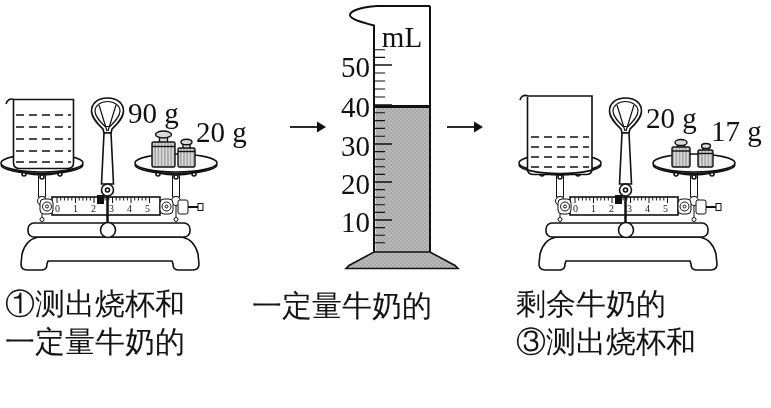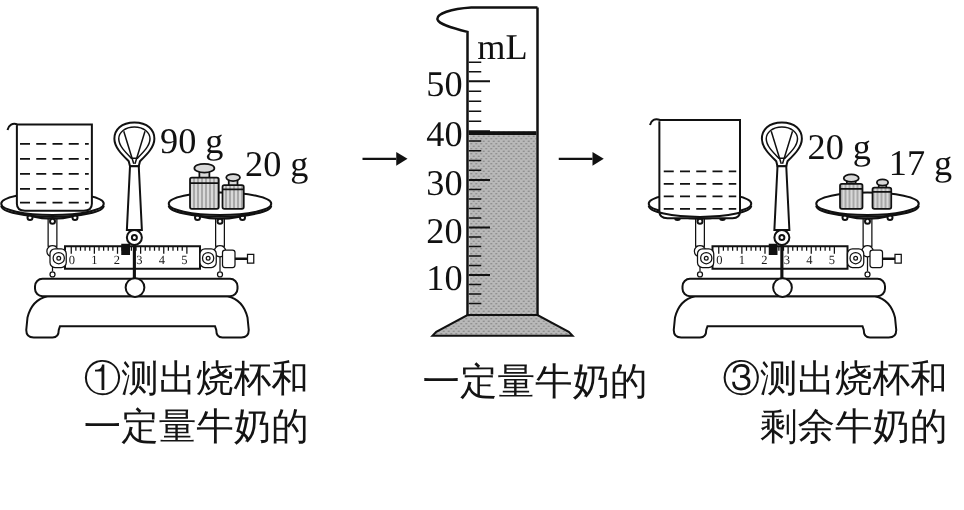--- a/index.html
+++ b/index.html
@@ -3,21 +3,21 @@
 <meta charset="utf-8">
 <style>
   html,body{margin:0;padding:0;background:#fff;}
   #figure{
     position:relative;width:771px;height:408px;background:#fff;
     font-family:"Liberation Serif","DejaVu Serif",serif;color:#111;overflow:hidden;
   }
   .abs{position:absolute;}
   svg{display:block;overflow:visible;}
   .wlabel{font-size:29px;line-height:29px;white-space:nowrap;color:#111;}
-  .caption{font-size:30px;line-height:38px;text-align:right;color:#141414;white-space:nowrap;}
+  .caption{font-size:30px;line-height:38px;text-align:left;color:#141414;white-space:nowrap;}
   .caption .sym{font-style:italic;}
   .caption sub{font-size:19px;line-height:0;}
   .rulerdigits{display:flex;justify-content:space-between;font-size:10px;line-height:10px;color:#1a1a1a;}
   .stroke{stroke:#111;fill:none;stroke-width:1.6;}
 </style>
 </head>
 <body>
 
 <div id="figure">
 
@@ -278,17 +278,17 @@
   <div class="abs caption" style="left:5px;top:285px;width:242px">
     <div>①测出烧杯和</div>
     <div>一定量牛奶的</div>
   </div>
 
   <div class="abs caption" style="left:252px;top:287px;width:266px">
     <div>一定量牛奶的</div>
   </div>
 
   <div class="abs caption" style="left:516px;top:285px;width:242px">
+    <div>剩余牛奶的</div>
     <div>③测出烧杯和</div>
-    <div>剩余牛奶的</div>
   </div>
 
 </div>
 
 </body></html>

